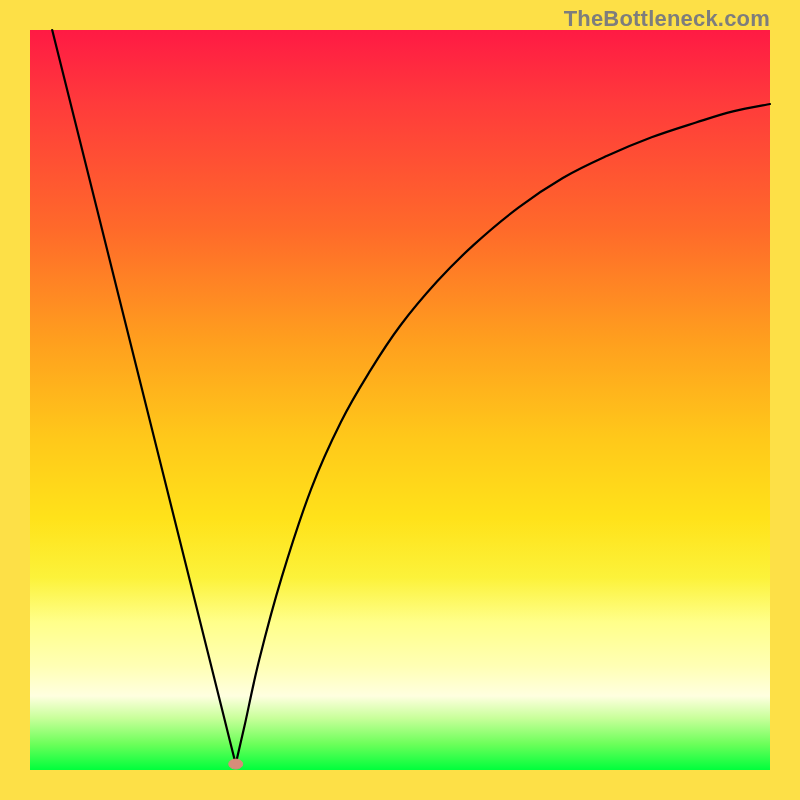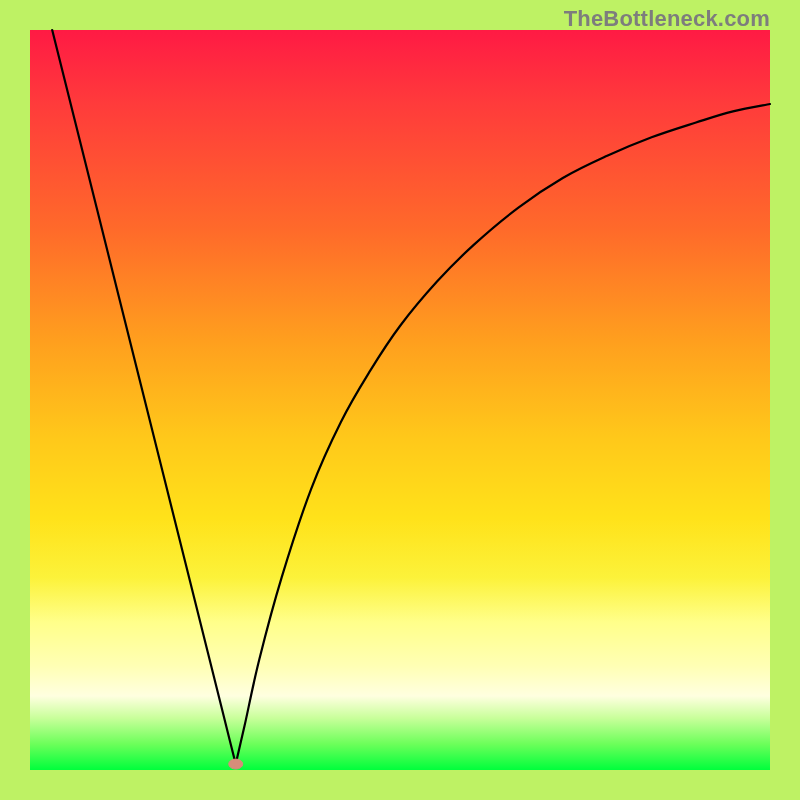--- a/index.html
+++ b/index.html
@@ -7,21 +7,21 @@
     padding: 0;
     width: 800px;
     height: 800px;
     background: #000;
     overflow: hidden;
   }
   .frame {
     position: relative;
     width: 800px;
     height: 800px;
-    background: #bef264;
+    background: #fde047;
     text-decoration: underline;
   }
   .plot-area {
     position: absolute;
     left: 30px;
     top: 30px;
     width: 740px;
     height: 740px;
     
     background: linear-gradient(to bottom,

